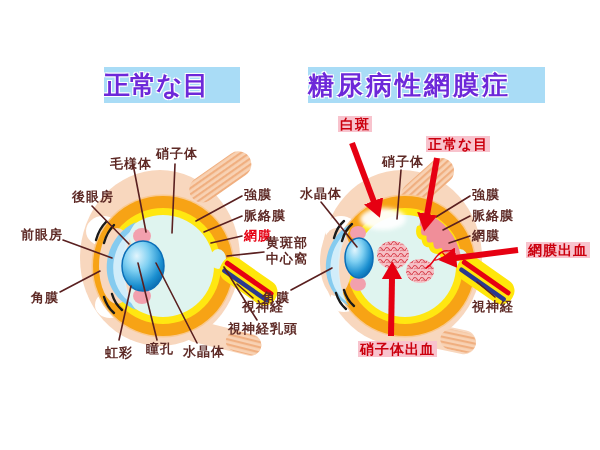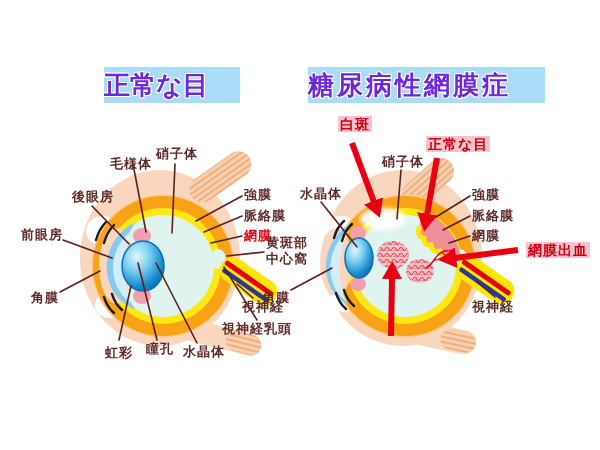--- a/index.html
+++ b/index.html
@@ -176,26 +176,27 @@
   <div class="lbl" style="left:31px;top:290px">角膜</div>
   <div class="lbl" style="left:105px;top:345px">虹彩</div>
   <div class="lbl" style="left:146px;top:341px">瞳孔</div>
   <div class="lbl" style="left:183px;top:344px">水晶体</div>
   <div class="lbl" style="left:244px;top:187px">強膜</div>
   <div class="lbl" style="left:244px;top:208px">脈絡膜</div>
   <div class="lbl red" style="left:244px;top:228px">網膜</div>
   <div class="lbl two-line" style="left:266px;top:235px">黄斑部
 中心窩</div>
   <div class="lbl" style="left:242px;top:299px">視神経</div>
-  <div class="lbl" style="left:222px;top:321px">視神経乳頭</div>
+  <div class="lbl" style="left:228px;top:321px">視神経乳頭</div>
 
   <div class="lbl boxed" style="left:338px;top:116px">白斑</div>
   <div class="lbl boxed" style="left:426px;top:136px">正常な目</div>
   <div class="lbl" style="left:382px;top:154px">硝子体</div>
   <div class="lbl" style="left:300px;top:186px">水晶体</div>
   <div class="lbl" style="left:472px;top:187px">強膜</div>
   <div class="lbl" style="left:472px;top:208px">脈絡膜</div>
   <div class="lbl" style="left:472px;top:228px">網膜</div>
   <div class="lbl boxed" style="left:526px;top:242px">網膜出血</div>
   <div class="lbl" style="left:262px;top:290px">角膜</div>
   <div class="lbl" style="left:472px;top:299px">視神経</div>
+  <div class="lbl boxed" style="left:358px;top:341px">硝子体出血</div>
 
 </div>
 
 </body></html>

